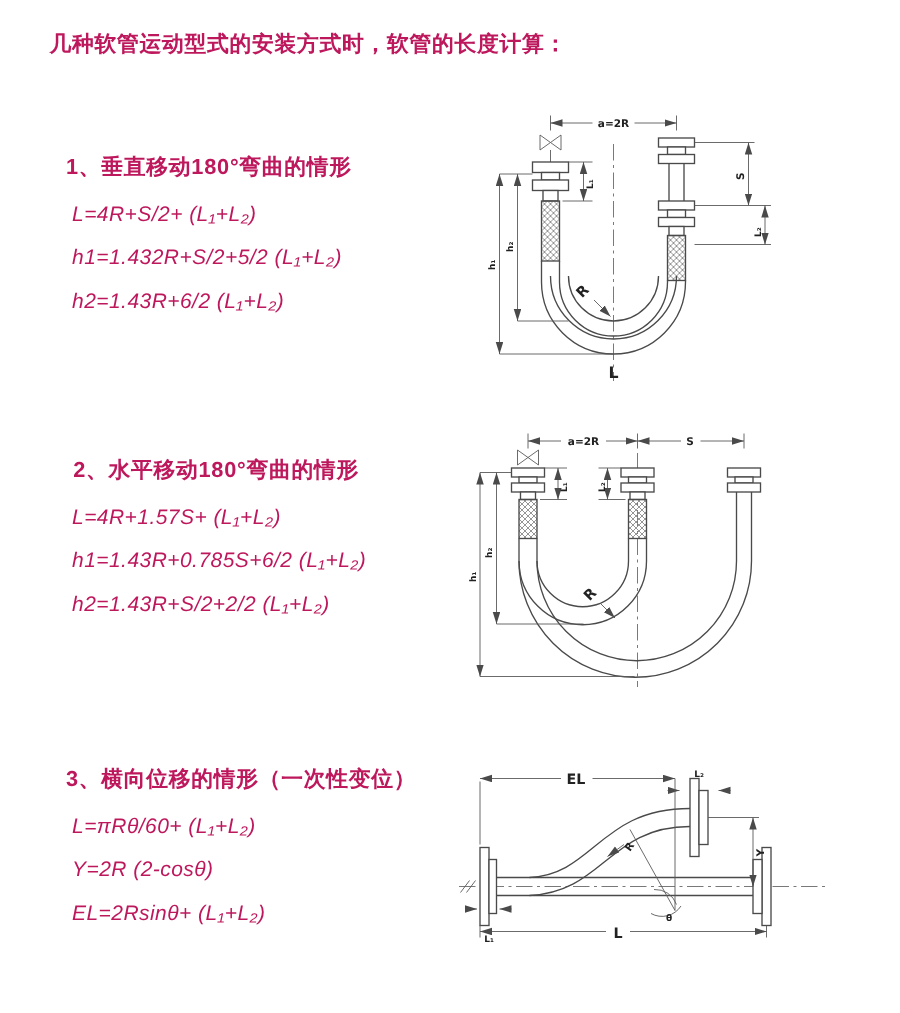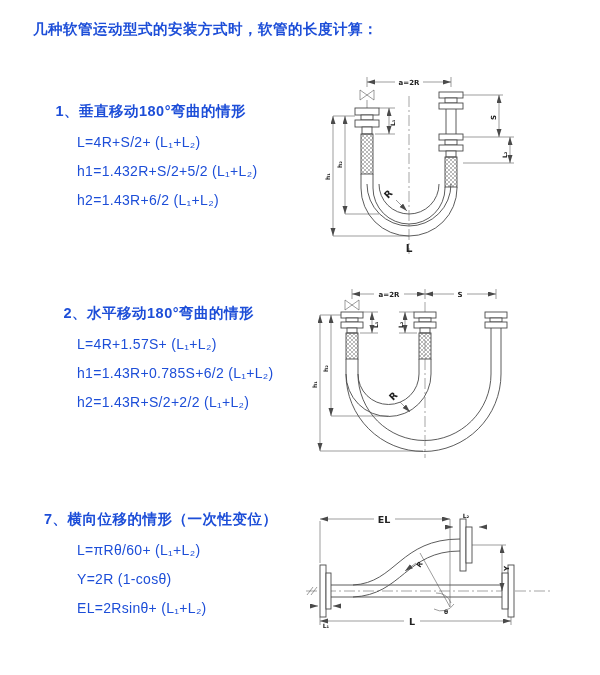--- a/index.html
+++ b/index.html
@@ -1,23 +1,23 @@
 <!DOCTYPE html>
 <html><head>
 <meta charset="utf-8">
 <style>
   html,body{margin:0;padding:0;background:#fff;}
   .canvas{
     position:relative;width:600px;height:675px;background:#ffffff;
-    font-family:"Liberation Sans","DejaVu Sans",sans-serif;color:#1d4ed8;overflow:hidden;
+    font-family:"Liberation Sans","DejaVu Sans",sans-serif;color:#be185d;overflow:hidden;
   }
   .page-title{position:absolute;left:33px;top:20px;font-size:14.5px;font-weight:bold;letter-spacing:.5px;}
   .section{position:absolute;left:44px;}
   .sec-heading{font-size:14.5px;font-weight:bold;letter-spacing:.5px;text-align:center;}
-  .formula{font-size:14px;margin-top:13px;margin-left:33px;letter-spacing:.3px;}
+  .formula{font-size:14px;margin-top:13px;margin-left:4px;letter-spacing:.3px;font-style:italic;}
   .diagram{position:absolute;font-weight:bold;}
   svg{overflow:visible;}
   svg .ln{stroke:#4a4a4a;stroke-width:.9;fill:none;}
   svg .thin{stroke:#5a5a5a;stroke-width:.6;fill:none;}
   svg .dim{stroke:#5a5a5a;stroke-width:.6;fill:none;}
   svg .cl{stroke:#6a6a6a;stroke-width:.6;fill:none;stroke-dasharray:11 3 2 3;}
   svg .part{stroke:#4a4a4a;stroke-width:.9;fill:#ffffff;}
   svg .braid{stroke:#4a4a4a;stroke-width:.9;}
   svg text{font-family:"DejaVu Sans",sans-serif;fill:#222;}
   .t7{font-size:7px;} .t6{font-size:6px;} .t9{font-size:9.5px;} .t10{font-size:10.5px;}
@@ -239,23 +239,23 @@
       </g>
 
       <g>
         <line class="dim" x1="90" y1="120" x2="100" y2="130" marker-end="url(#ar2)"></line>
         <text class="t9" transform="translate(83,119) rotate(-45)">R</text>
       </g>
     </svg>
   </div>
 
   <div class="section" style="top:510px;">
-    <div class="sec-heading">7、横向位移的情形（一次性变位）</div>
+    <div class="sec-heading">3、横向位移的情形（一次性变位）</div>
     <div class="formula">L=πRθ/60+ (L₁+L₂)</div>
-    <div class="formula">Y=2R (1-cosθ)</div>
+    <div class="formula">Y=2R (2-cosθ)</div>
     <div class="formula">EL=2Rsinθ+ (L₁+L₂)</div>
   </div>
 
   <div class="diagram" style="left:298px;top:505px;">
     <svg width="262" height="142" viewBox="0 0 262 142">
       <defs>
         <marker id="ar3" markerWidth="9" markerHeight="7" refX="8" refY="2.5" orient="auto-start-reverse" markerUnits="userSpaceOnUse">
           <path d="M0,0 L8,2.5 L0,5 z" fill="#4a4a4a"></path>
         </marker>
       </defs>

